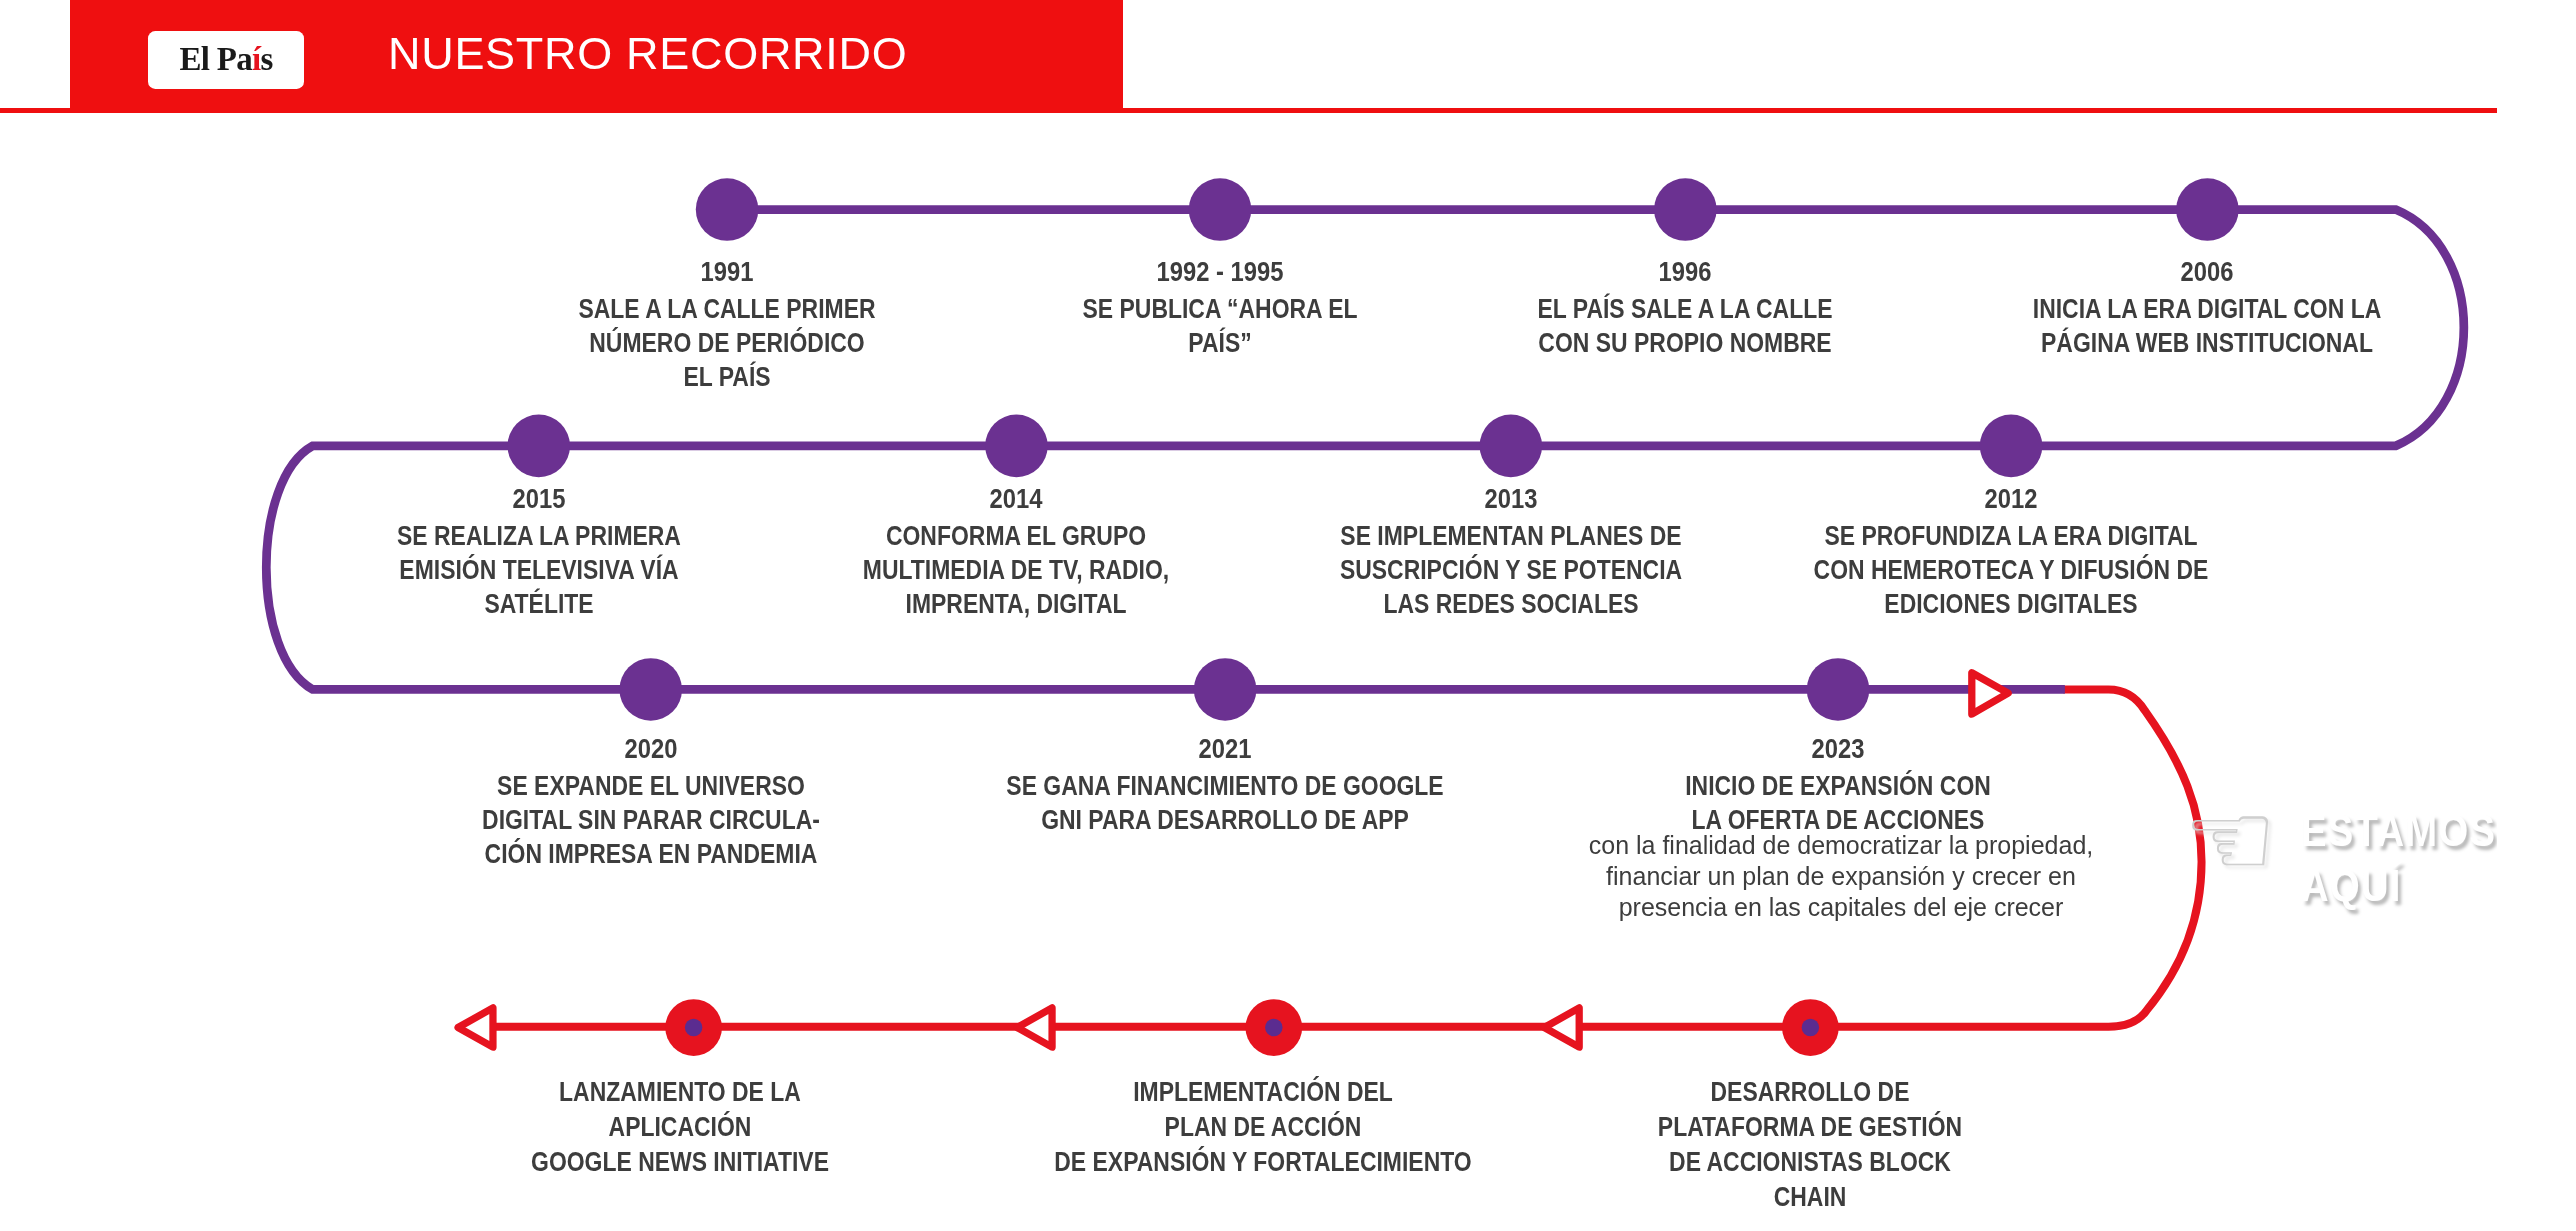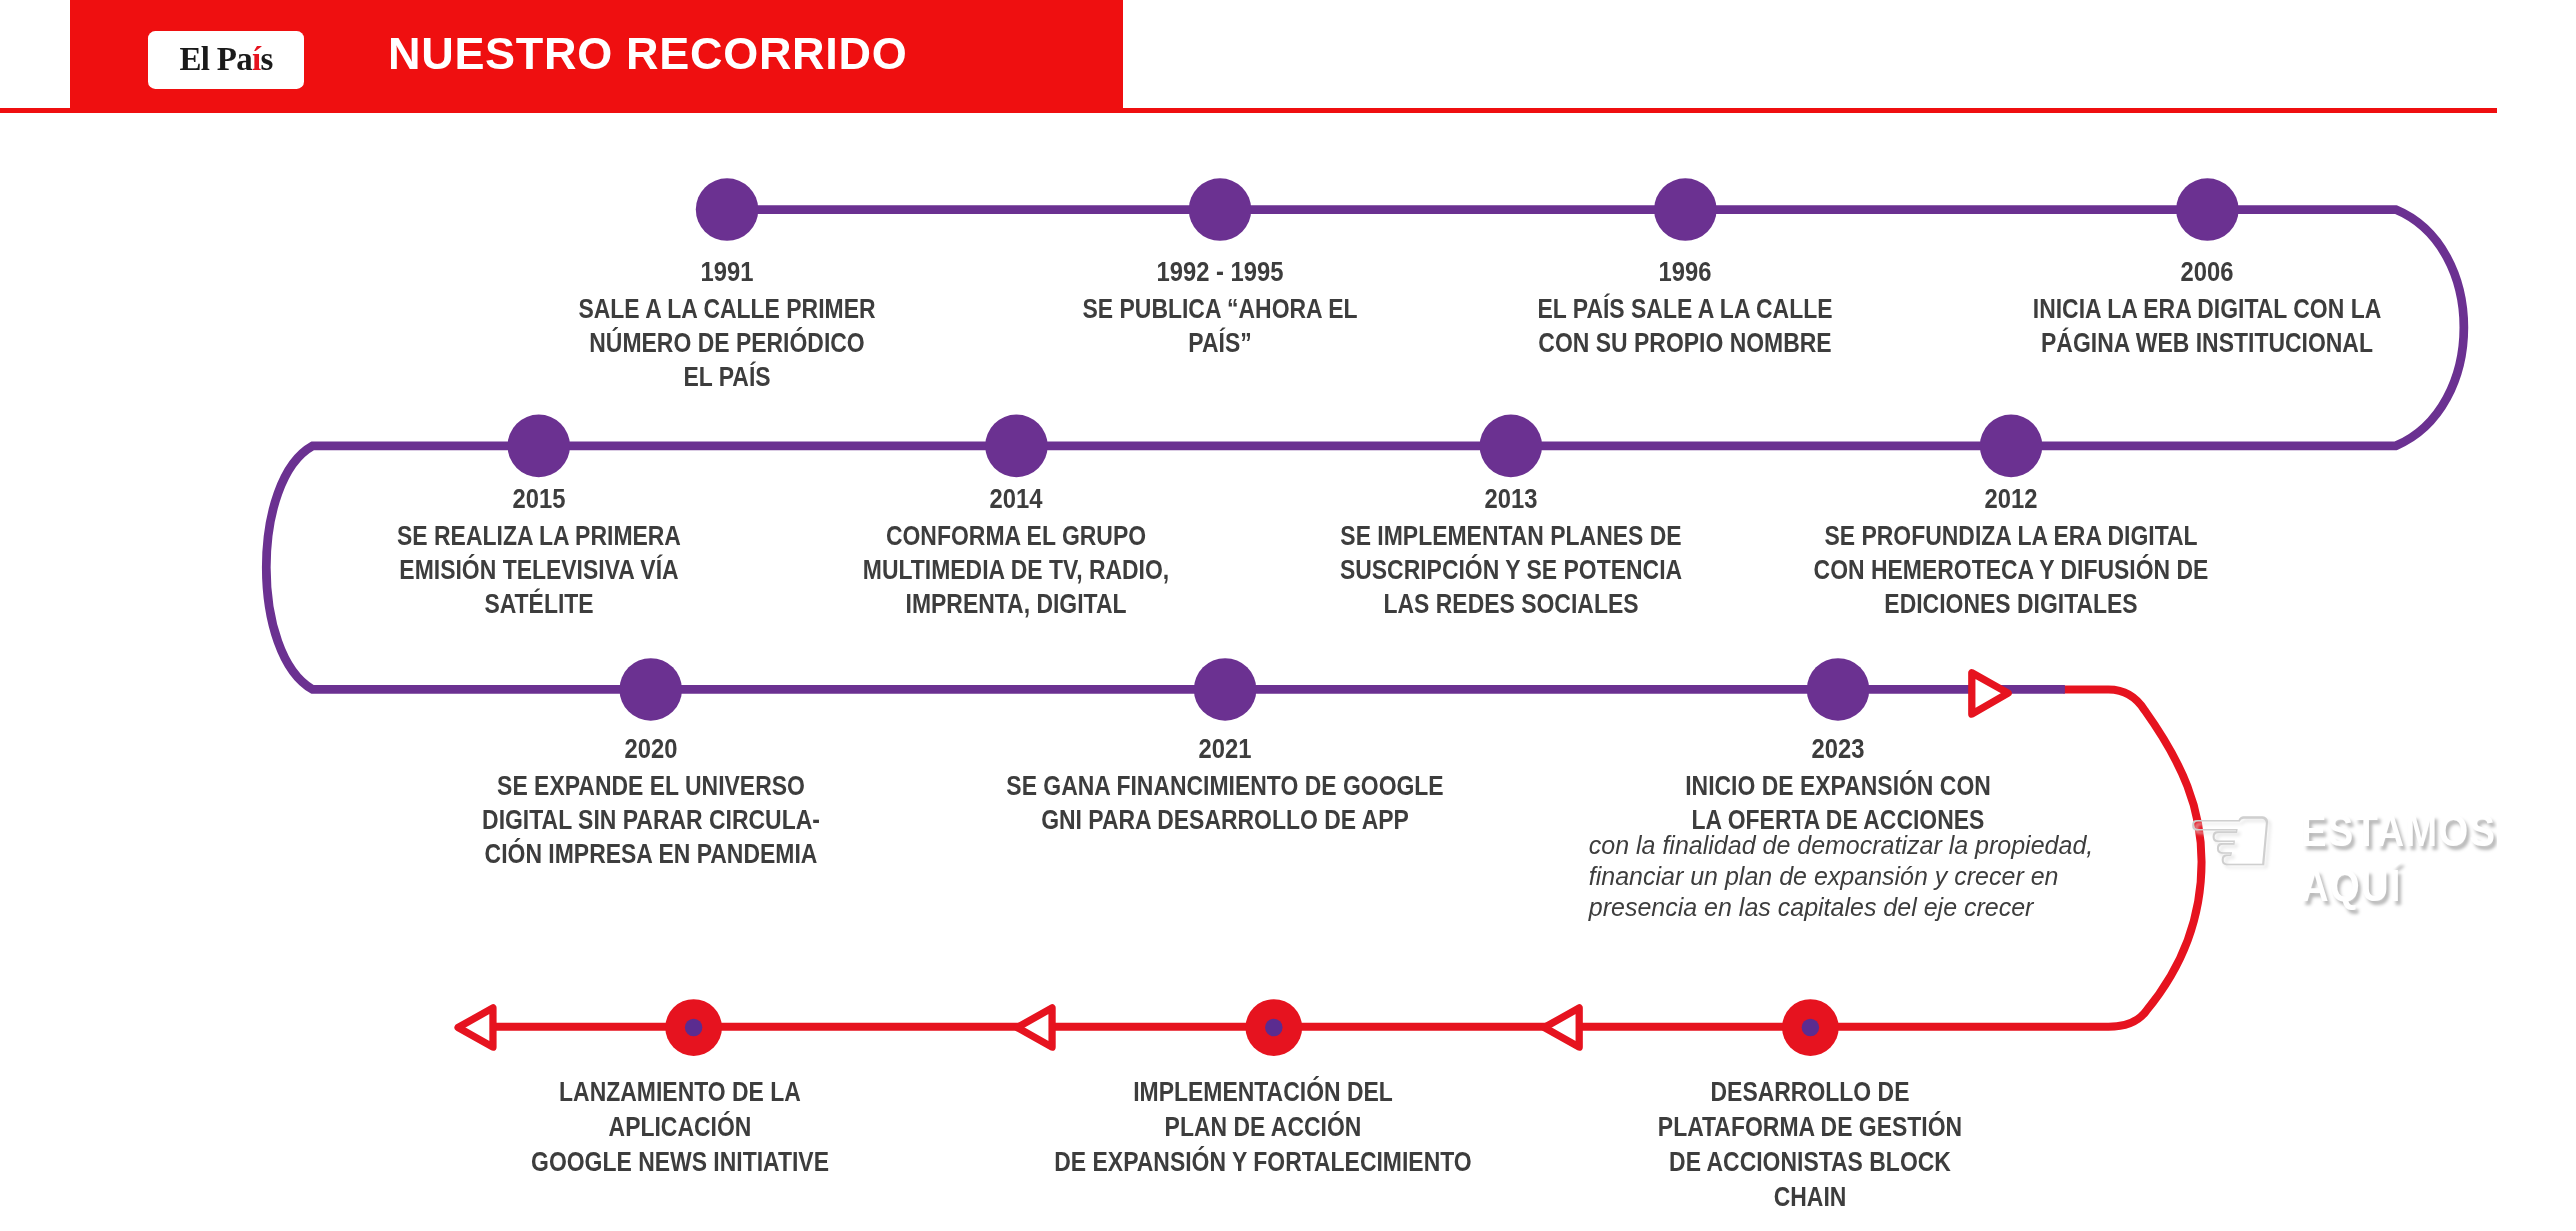--- a/index.html
+++ b/index.html
@@ -21,36 +21,36 @@
     background:#ffffff;border-radius:7.3px;
     display:flex;align-items:center;justify-content:center;
   }
   #logo-box .logo-text{
     font-family:"Liberation Serif",serif;font-weight:bold;font-size:33px;
     color:#1a1a1a;letter-spacing:-0.7px;
   }
   #logo-box .logo-accent{color:#e6131f;}
   #page-title{
     position:absolute;left:318px;top:29px;height:49px;line-height:49px;
-    color:#ffffff;font-weight:bold;font-size:45px;letter-spacing:0.7px;
+    color:#ffffff;font-weight:normal;font-size:45px;letter-spacing:0.7px;
     white-space:nowrap;
   }
   
   #art{position:absolute;left:0;top:0;}
   
   .ev{
     position:absolute;transform:translateX(-50%) scaleX(0.85);
     transform-origin:50% 0;text-align:center;color:#3d3d3d;
     font-weight:bold;white-space:nowrap;
   }
   .ev .year{font-size:28px;line-height:32px;margin-bottom:4.4px;}
   .ev .ln{font-size:27px;line-height:34px;}
   .ev-details{
     position:absolute;transform:translateX(-50%);transform-origin:50% 0;
-    text-align:left;color:#3d3d3d;font-weight:normal;white-space:nowrap;font-style:italic;
+    text-align:center;color:#3d3d3d;font-weight:normal;white-space:nowrap;
   }
   .ev-details .dln{font-size:25px;line-height:31px;}
   
   #here-marker{
     position:absolute;left:2301px;top:803px;
     transform:scaleX(0.85);transform-origin:0 0;
     color:#ffffff;font-weight:bold;font-size:45px;line-height:55px;
     letter-spacing:1.5px;white-space:nowrap;
     text-shadow:3.6px 3.6px 3.6px #b9b9b9;
   }

